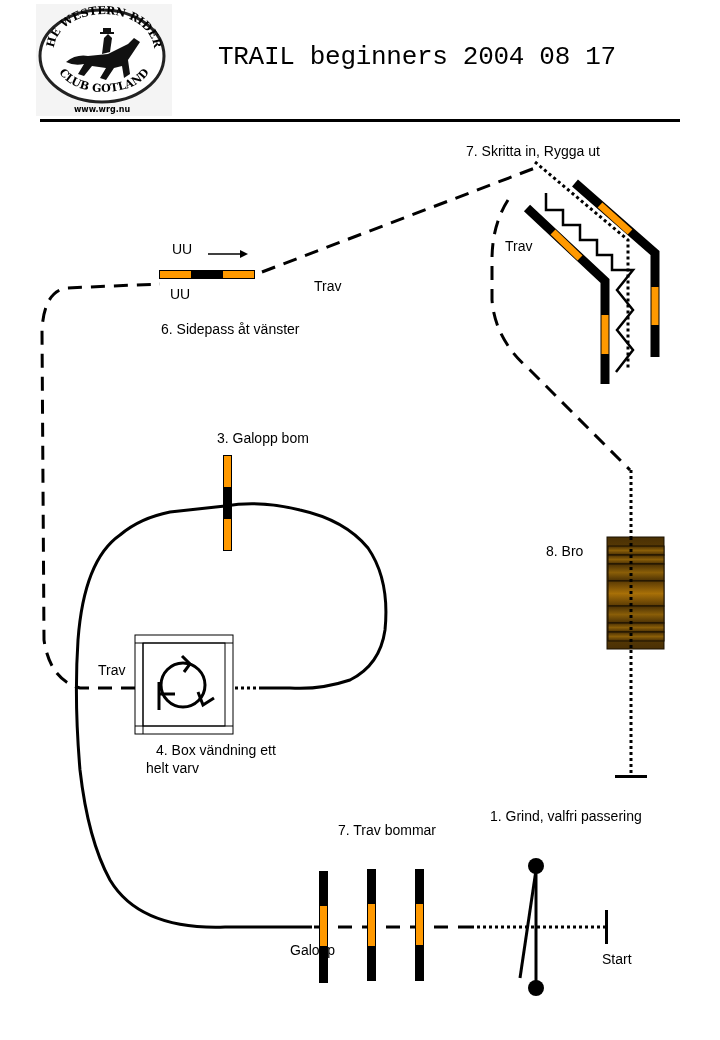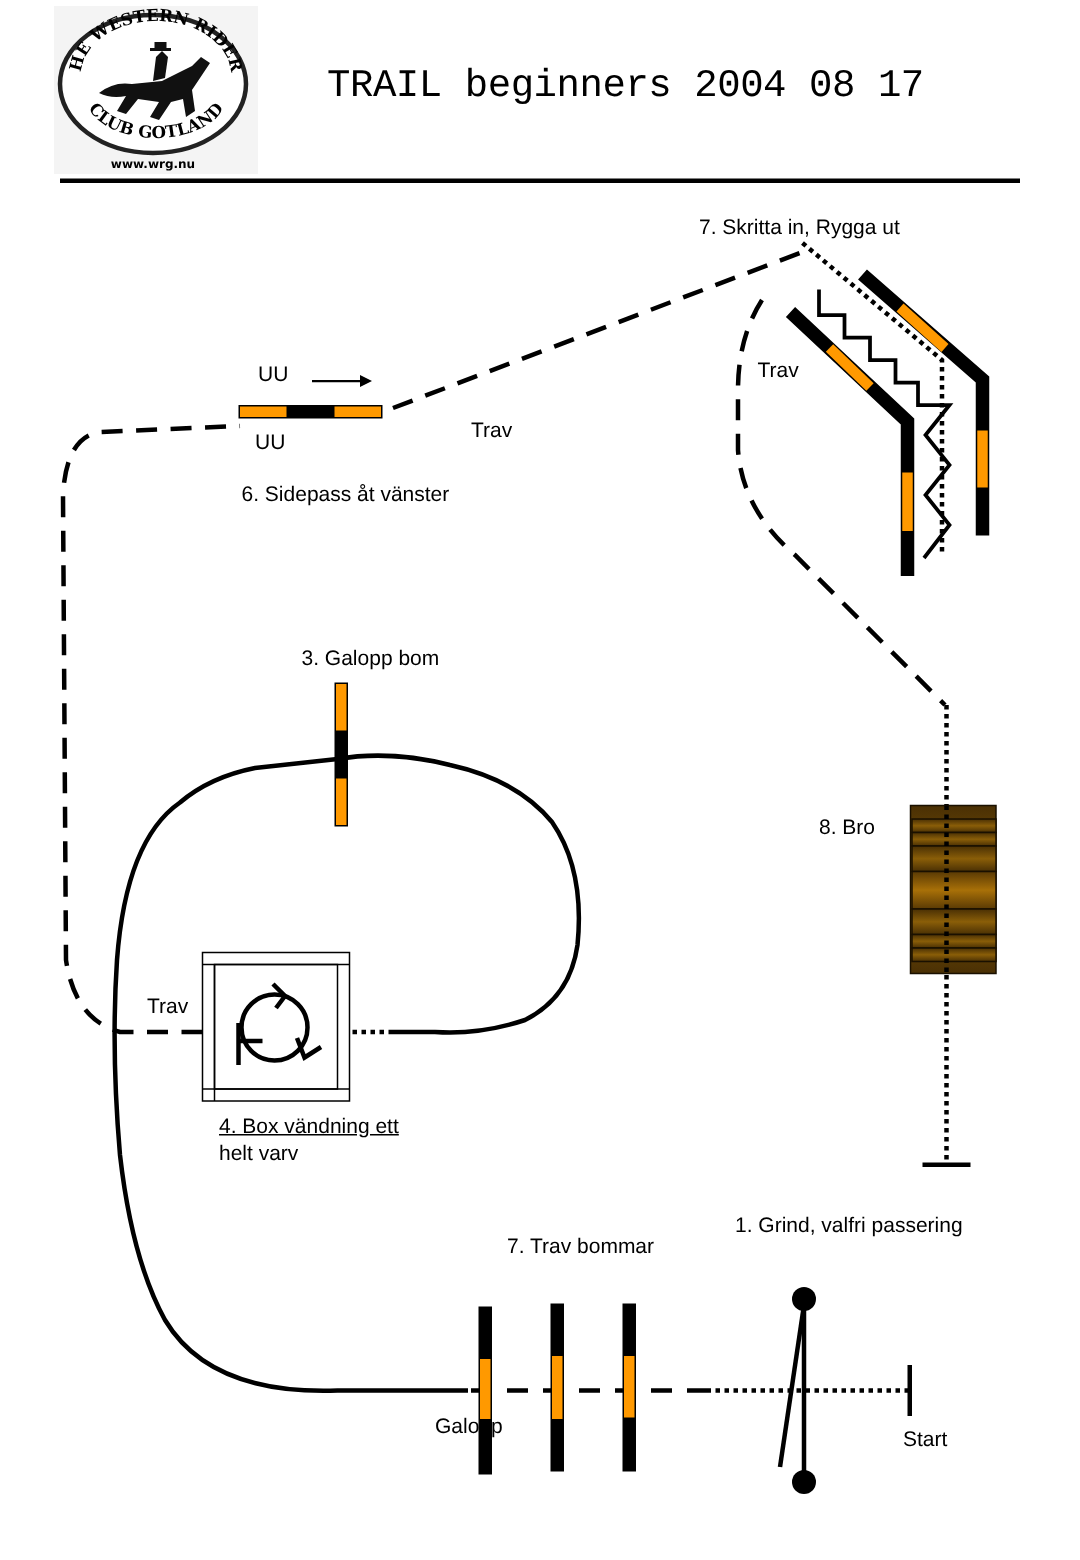--- a/index.html
+++ b/index.html
@@ -146,25 +146,25 @@
 </svg>
 
 <div class="lbl" style="left:466px; top:143px;">7. Skritta in, Rygga ut</div>
 <div class="lbl" style="left:505px; top:238px;">Trav</div>
 
 <div class="lbl" style="left:172px; top:241px;">UU</div>
 <div class="lbl" style="left:170px; top:286px;">UU</div>
 <div class="lbl" style="left:314px; top:278px;">Trav</div>
 <div class="lbl" style="left:161px; top:321px;">6. Sidepass åt vänster</div>
 
-<div class="lbl" style="left:201px; top:430px;">3. Galopp bom</div>
+<div class="lbl" style="left:217px; top:430px;">3. Galopp bom</div>
 
 <div class="lbl" style="left:546px; top:543px;">8. Bro</div>
 
 <div class="lbl" style="left:98px; top:662px;">Trav</div>
-<div class="lbl" style="left:146px; top:742px;text-decoration:underline;">4. Box vändning ett</div>
+<div class="lbl" style="left:156px; top:742px;">4. Box vändning ett</div>
 <div class="lbl" style="left:146px; top:760px;">helt varv</div>
 
 <div class="lbl" style="left:338px; top:822px;">7. Trav bommar</div>
 <div class="lbl" style="left:490px; top:808px;">1. Grind, valfri passering</div>
 
 <div class="lbl" style="left:250px; top:942px;margin-left:40px;">Galopp</div>
 <div class="lbl" style="left:602px; top:951px;">Start</div>
 
 </body></html>

